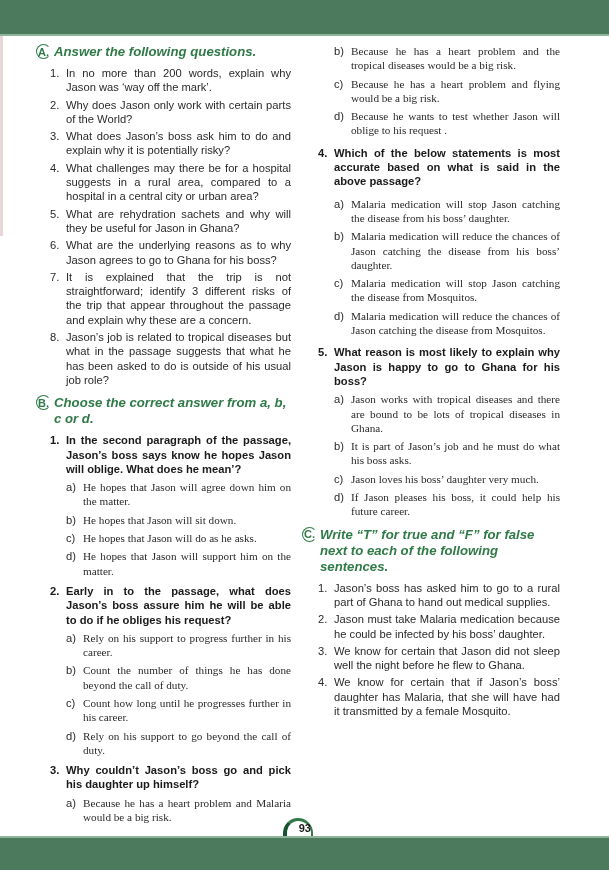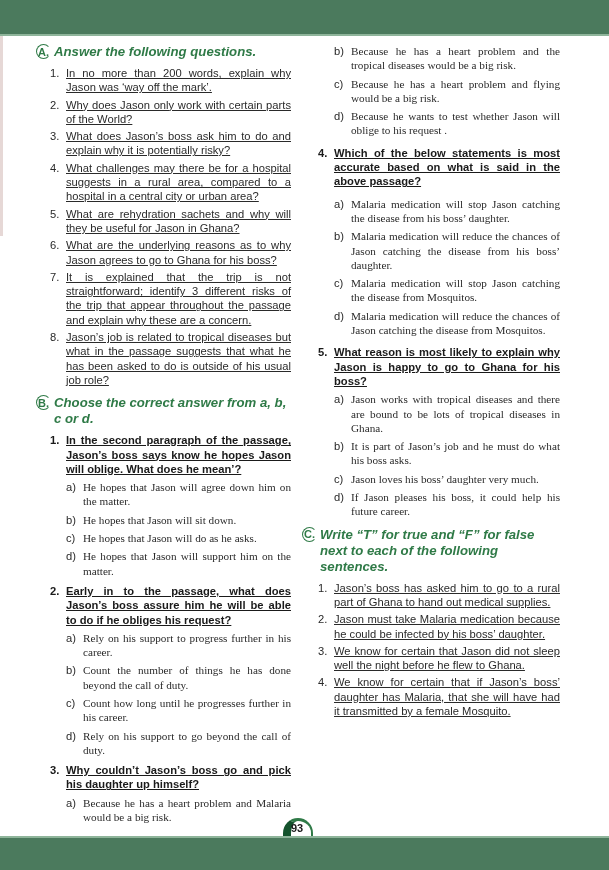--- a/index.html
+++ b/index.html
@@ -22,35 +22,35 @@
     display: inline-flex; align-items: center; justify-content: center;
     width: 15px; height: 15px; border: 1.6px solid #2f7a47; border-radius: 50%;
     font-size: 11px; font-weight: bold; color: #2f7a47; margin-right: 3px; flex: 0 0 auto;
     border-right-color: transparent; box-sizing: border-box;
   }
   .section-title { flex: 1; font-style: italic; }
 
   .qlist { margin: 0; padding: 0; list-style: none; }
   .q { display: flex; margin-bottom: 3px; text-align: justify; }
   .qnum { width: 16px; flex: 0 0 auto; text-align: left; }
-  .qtext { flex: 1; text-decoration: underline; }
+  .qtext { flex: 1; }
   .indent { padding-left: 14px; }
 
   .mc-q { margin-top: 6px; }
   .mc-q .qtext, .mc-q .qnum { font-weight: bold; color: #1a1a1a; }
   .opts { margin: 4px 0 4px 16px; padding: 0; list-style: none; }
   .opt { display: flex; margin-bottom: 4px; text-align: justify; }
   .optl { width: 17px; flex: 0 0 auto; }
   .optt { flex: 1; font-family: Liberation Serif, serif; }
 
   .page-badge {
     position: absolute; left: 283px; top: 818px; width: 30px; height: 18px;
-    border-top: 3px solid #2f7a47; border-left: 8px solid #14532d; border-right: 2px solid #2f7a47;
+    border-top: 3px solid #2f7a47; border-left: 4px solid #14532d; border-right: 2px solid #2f7a47;
     border-radius: 16px 16px 0 0; box-sizing: border-box;
-    text-align: left; font-weight: bold; font-size: 11px; line-height: 15px; color: #1a1a1a;
+    text-align: right; font-weight: bold; font-size: 11px; line-height: 15px; color: #1a1a1a;
     background: #fff;
   }
 </style>
 </head>
 <body>
 
 <div class="top-band"></div>
 <div class="left-strip"></div>
 
 <div class="col col-left">

